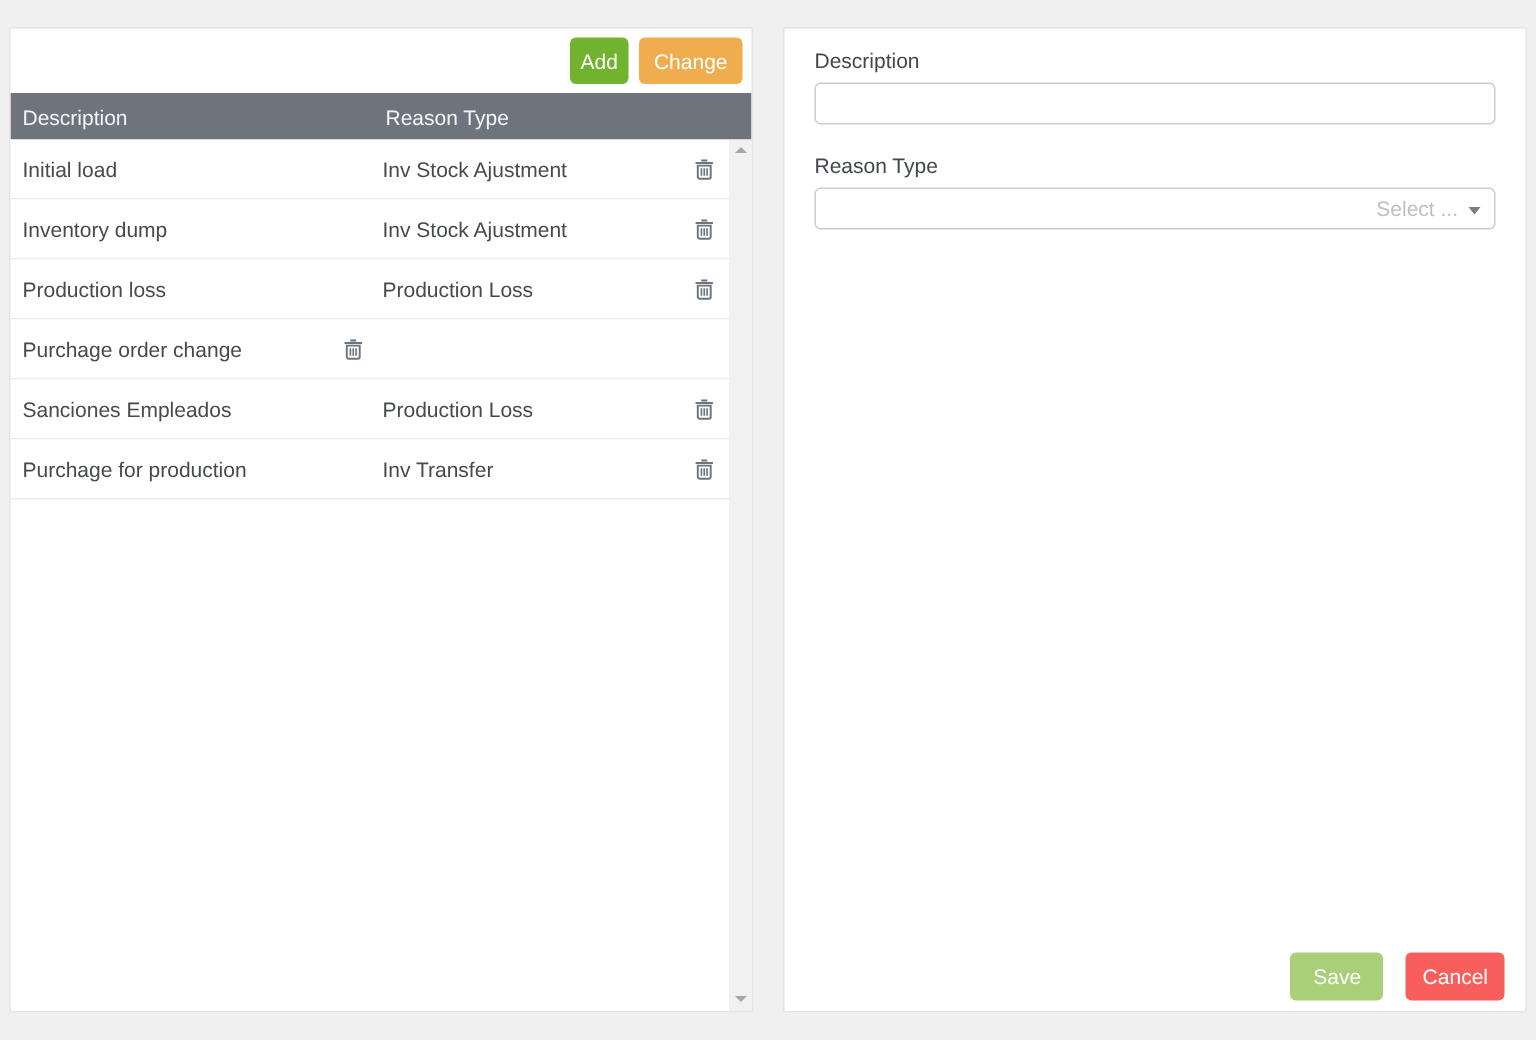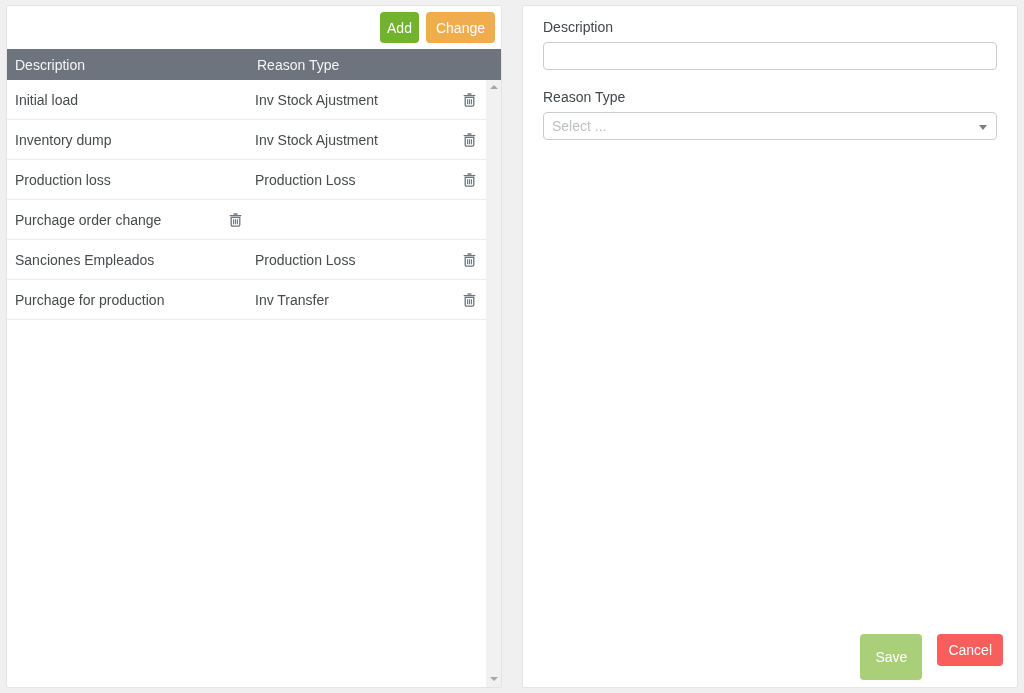--- a/index.html
+++ b/index.html
@@ -6,21 +6,21 @@
   html,body { width:1024px; height:693px; overflow:hidden; }
   body {
     background:#f0f0f1;
     font-family:"Liberation Sans","DejaVu Sans",sans-serif;
     font-size:14px;
     color:#46494e;
   }
   .page {
     display:flex;
     gap:20px;
-    padding:5px 6px;
+    padding:18px 6px;
     width:1024px; height:693px;
   }
   .panel {
     background:#ffffff;
     border:1px solid #e4e4e6;
     border-radius:2px;
     width:501px;
     position:relative;
     overflow:hidden;
   }
@@ -132,38 +132,39 @@
     position:relative;
     width:100%;
     height:28px;
     border:1px solid #cccccc;
     border-radius:4px;
     display:flex;
     align-items:center;
     padding:0 24px 0 8px;
     cursor:pointer;
     background:#fff;
+    justify-content:flex-end;
   }
   .select-placeholder { color:#bcbfc3; }
   .select-caret {
     position:absolute;
     right:9px; top:12px;
     width:0; height:0;
     border-left:4.5px solid transparent;
     border-right:4.5px solid transparent;
     border-top:5px solid #7d7d7d;
   }
 
   .form-actions {
     position:absolute;
     bottom:7px; right:14px;
     display:flex;
     gap:15px;
   }
-  .btn-save   { background:#a9d078; padding:8px 15px; height:46px; }
+  .btn-save   { background:#a9d078; padding:8px 15px; height:32px; }
   .btn-cancel { background:#f75e5c; padding:8px 11px; height:32px; }
 </style>
 </head>
 <body>
 
 <div class="page">
 
   <div class="panel">
 
     <div class="toolbar">

